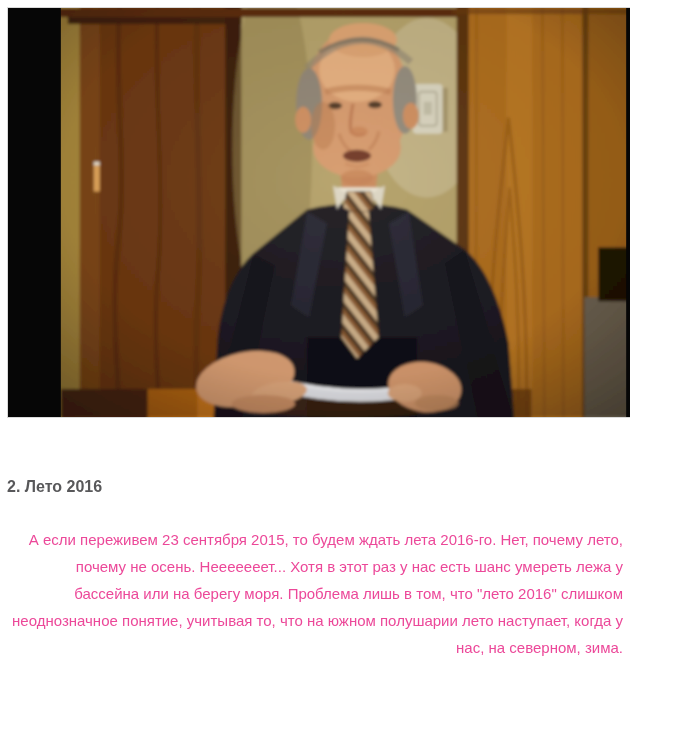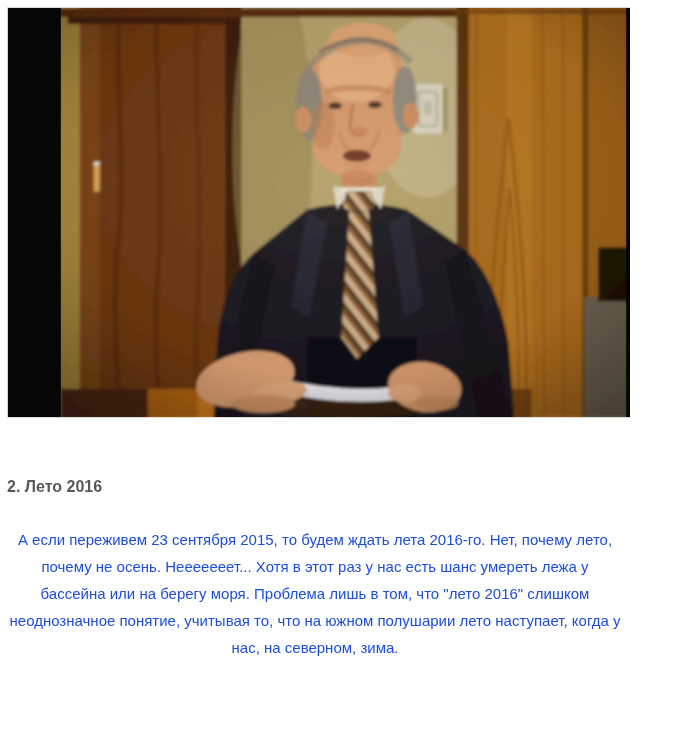--- a/index.html
+++ b/index.html
@@ -32,22 +32,22 @@
     margin: 59px 0 29px 0;
     font-size: 16px;
     line-height: 20px;
     font-weight: bold;
     color: #58585a;
   }
   .article p {
     margin: 0 0 21px 0;
     font-size: 15px;
     line-height: 27px;
-    color: #1d4ed8;
-    text-align: center;
+    color: #ec4899;
+    text-align: right;
   }
 </style>
 </head>
 <body>
 
 <div class="page">
 
   <figure class="video-still">
     <svg width="684" height="409" viewBox="0 0 686 410" xmlns="http://www.w3.org/2000/svg">
       <defs>

